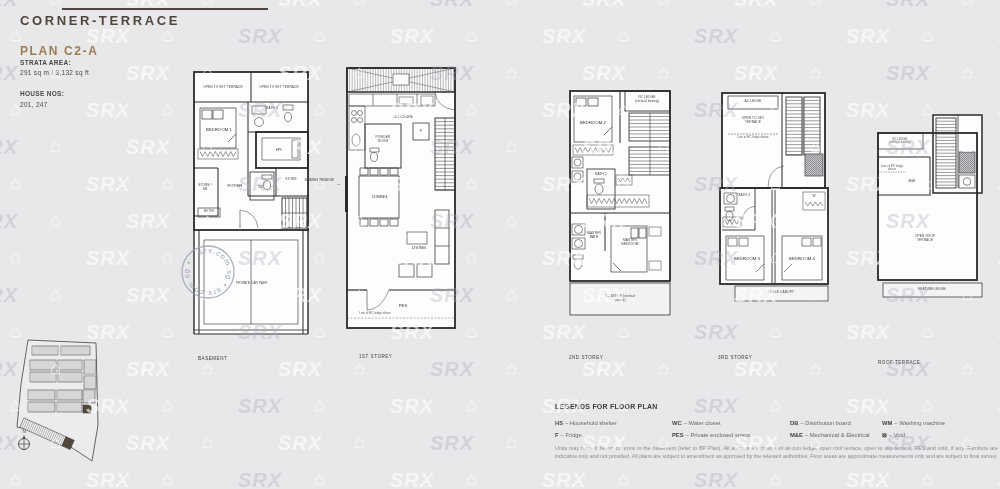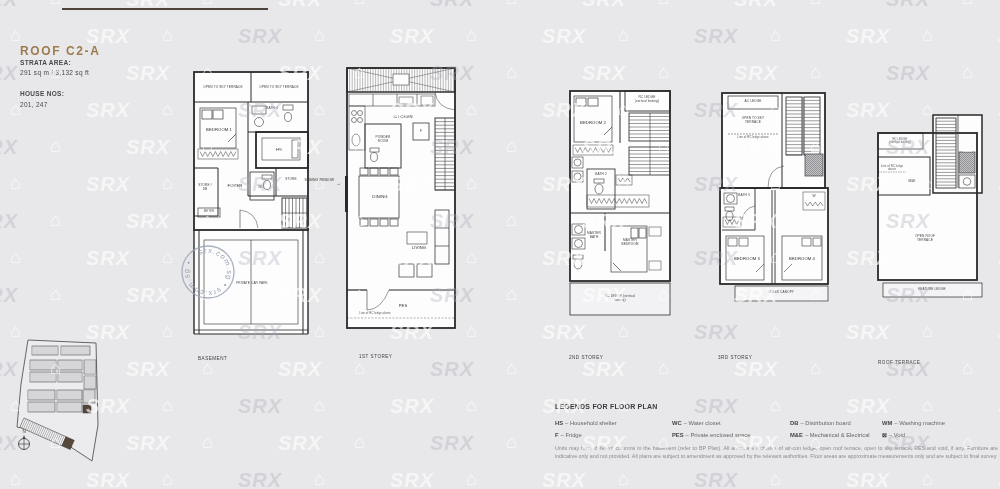--- a/index.html
+++ b/index.html
@@ -232,21 +232,22 @@
       <span class="wm-srx" style="left: 542px; top: 469px;">SRX</span>
       <span class="wm-house" style="left: 618px; top: 469px;">⌂</span>
       <span class="wm-srx dark" style="left: 694px; top: 469px;">SRX</span>
       <span class="wm-house" style="left: 770px; top: 469px;">⌂</span>
       <span class="wm-srx" style="left: 846px; top: 469px;">SRX</span>
       <span class="wm-house" style="left: 922px; top: 469px;">⌂</span>
       <span class="wm-srx" style="left: 998px; top: 469px;">SRX</span>
     </div>
 
   <div id="rule" class="hdr"></div>
-  <div id="utype" class="hdr">ROOF C2-A</div>
+  <div id="cat" class="hdr">CORNER-TERRACE</div>
+  <div id="utype" class="hdr">PLAN C2-A</div>
   <div class="hdr meta" style="left:20px;top:59px;font-weight:bold;">STRATA AREA:</div>
   <div class="hdr meta" style="left:20px;top:69px;">291 sq m / 3,132 sq ft</div>
   <div class="hdr meta" style="left:20px;top:90px;font-weight:bold;">HOUSE NOS:</div>
   <div class="hdr meta" style="left:20px;top:101px;">201, 247</div>
 
   <div class="plan" style="left:190px;top:68px;width:124px;height:300px;">
     <svg width="124" height="300" viewBox="0 0 124 300">
       <rect x="4" y="4" width="114" height="262" fill="#fdfdfe" stroke="none"></rect>
       <g stroke="#2a2a2a" fill="none">
         <rect x="4" y="4" width="114" height="158" stroke-width="1.8"></rect>

